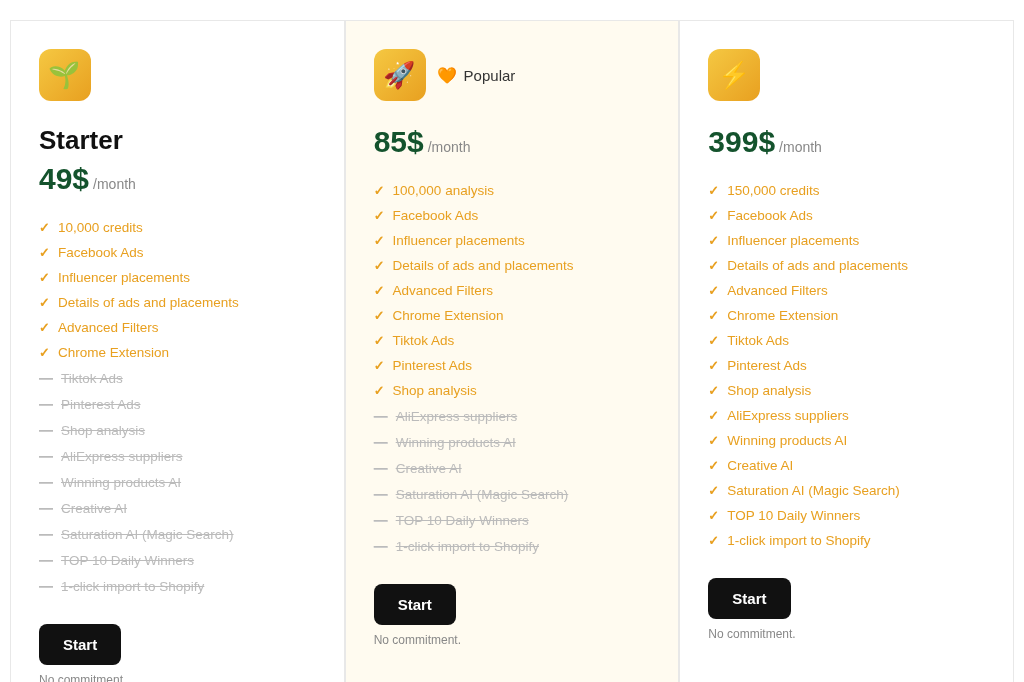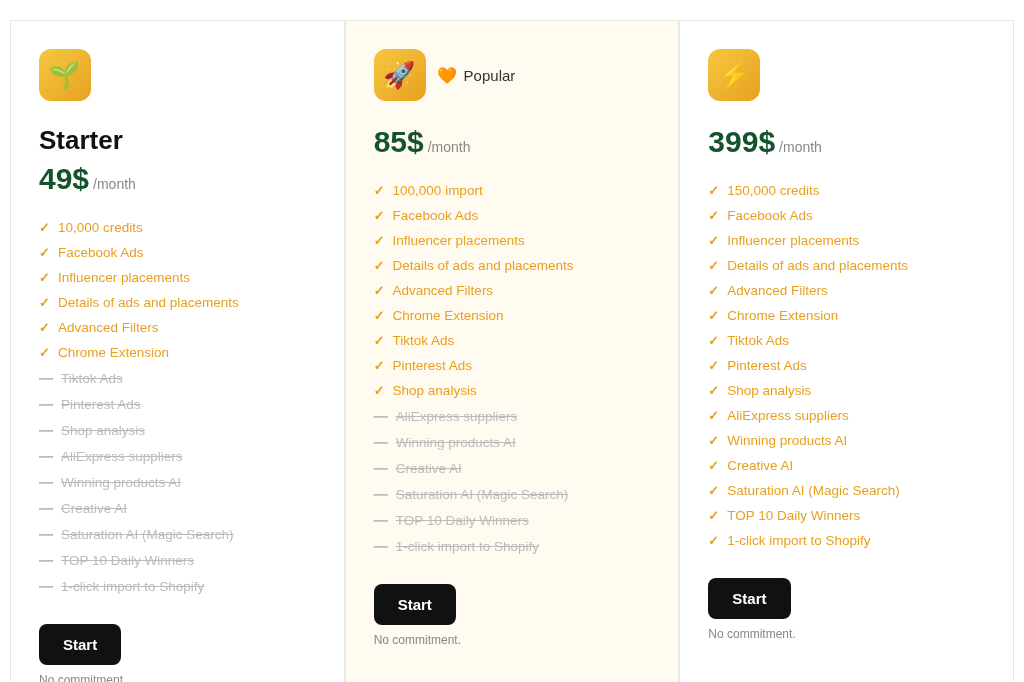--- a/index.html
+++ b/index.html
@@ -215,21 +215,21 @@
           <span>Popular</span>
         </div>
       </div>
       <div class="plan-price">
         <span class="price-amount">85$</span>
         <span class="price-period">/month</span>
       </div>
       <ul class="features-list">
         <li class="feature-item active">
           <span class="check-icon">✓</span>
-          <span>100,000 import</span>
+          <span>100,000 analysis</span>
         </li>
         <li class="feature-item active">
           <span class="check-icon">✓</span>
           <span>Facebook Ads</span>
         </li>
         <li class="feature-item active">
           <span class="check-icon">✓</span>
           <span>Influencer placements</span>
         </li>
         <li class="feature-item active">

